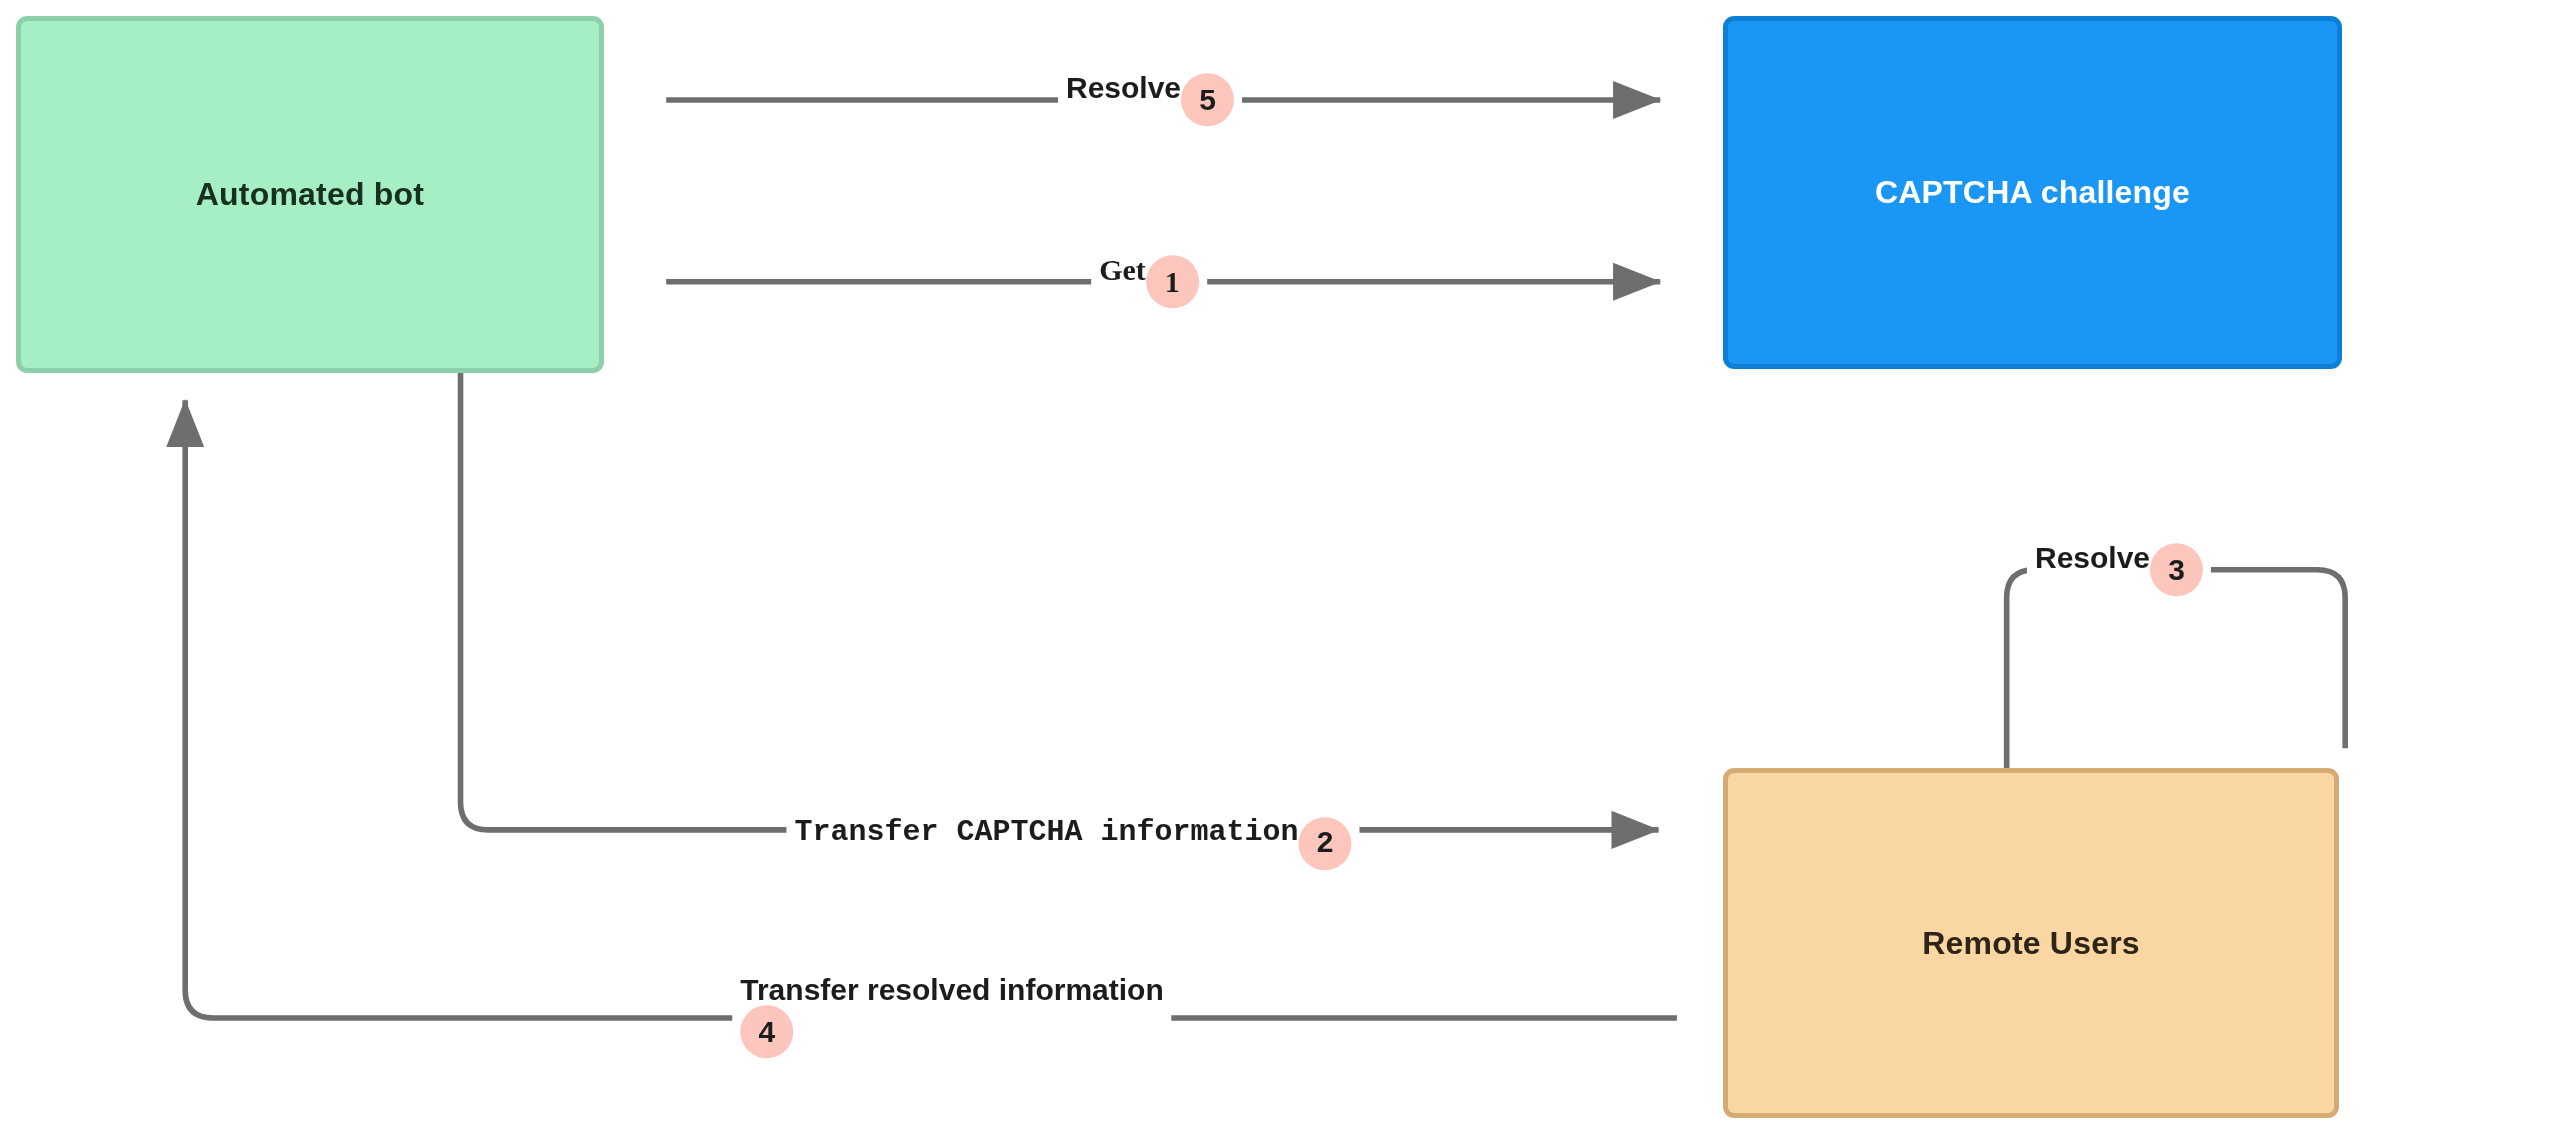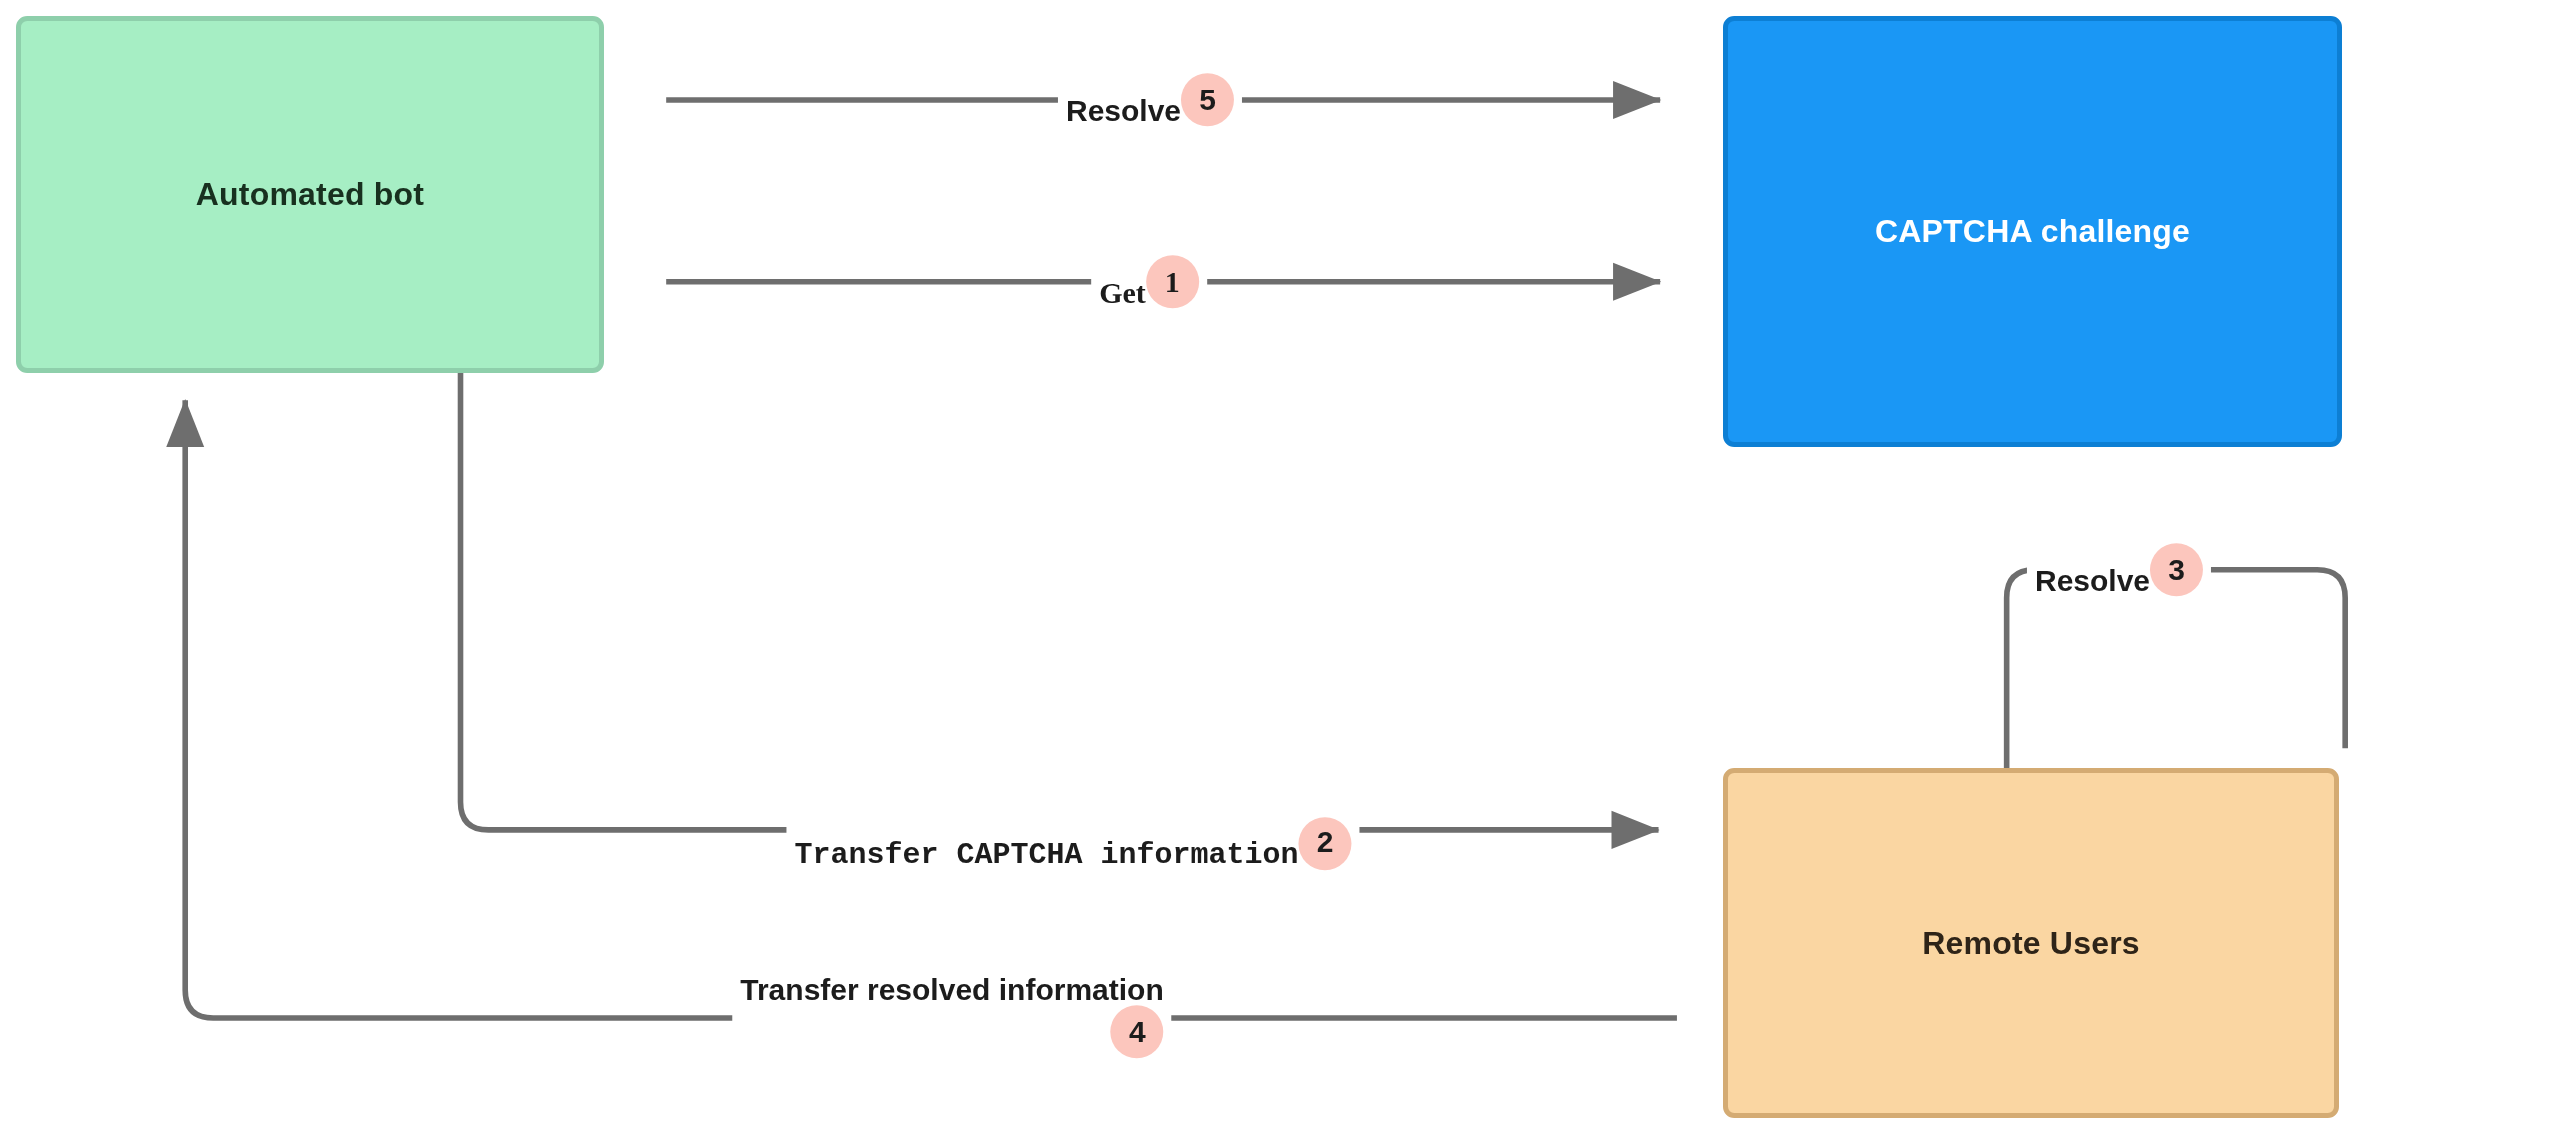--- a/index.html
+++ b/index.html
@@ -50,42 +50,42 @@
     height: 357px;
     background: #a6eec4;
     border: 5.6px solid #8ecfab;
     color: #18301f;
     font-size: 32px;
   }
   #node-captcha {
     left: 1723px;
     top: 16px;
     width: 619px;
-    height: 431px;
+    height: 353px;
     background: #1a97f5;
     border: 5.6px solid #0d7fd4;
     color: #ffffff;
     font-size: 32px;
   }
   #node-remote {
     left: 1723px;
     top: 748px;
     width: 616px;
     height: 350px;
     background: #fad6a2;
     border: 5.6px solid #d4ab73;
     color: #2e2418;
     font-size: 32px;
     margin-top: 20px;
   }
 
   .edge-label {
     position: absolute;
     display: flex;
-    align-items: flex-end;
+    align-items: flex-start;
     transform: translate(-50%, -50%);
     white-space: nowrap;
     background: #ffffff;
     padding: 3.2px 8px;
   }
   .edge-label .edge-text {
     font-size: 30px;
     font-weight: bold;
     color: #1c1c1c;
     line-height: 1;

